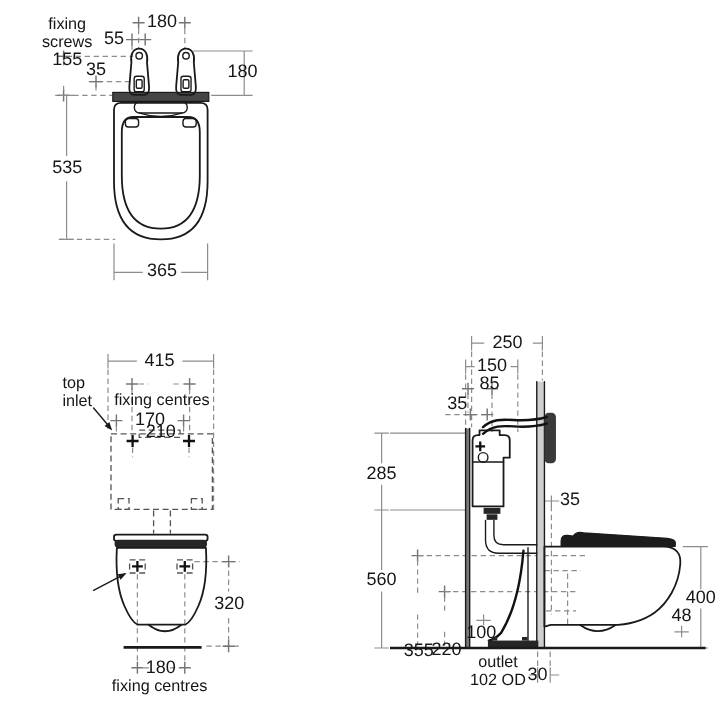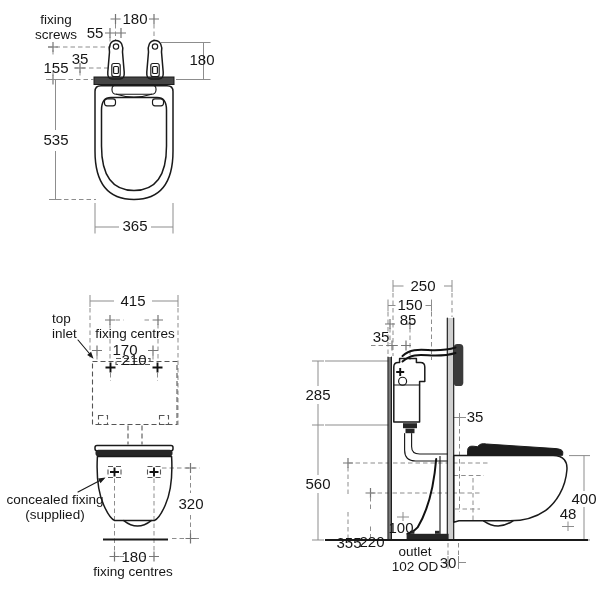--- a/index.html
+++ b/index.html
@@ -174,33 +174,31 @@
     <path class="o" d="M 483.5 520.8 Q 498 531 513 520.8"></path>
     <path class="o2" d="M325 540 H588"></path>
   </g>
 </svg>
 
 <span class="lbl word" style="left:56px;top:28px;">fixing
 screws</span>
 <span class="lbl num" style="left:135px;top:19px;">180</span>
 <span class="lbl num" style="left:95px;top:33px;">55</span>
 <span class="lbl num" style="left:80px;top:59px;">35</span>
-<span class="lbl num" style="left:56px;top:68px;text-align:center;">155</span>
+<span class="lbl num" style="left:56px;top:50px;text-align:center;">155</span>
 <span class="lbl num" style="left:202px;top:60px;">180</span>
 <span class="lbl num" style="left:56px;top:140px;">535</span>
 <span class="lbl num" style="left:135px;top:226px;">365</span>
 
 <span class="lbl num" style="left:133px;top:301px;">415</span>
 <span class="lbl word word-left" style="left:52px;top:327px;">top
 inlet</span>
 <span class="lbl num" style="left:134px;top:320px;margin-top:40px;">210</span>
 <span class="lbl word" style="left:135px;top:334px;">fixing centres</span>
 <span class="lbl num" style="left:125px;top:350px;">170</span>
-<span class="lbl word" style="left:55px;top:508px;">concealed fixing
-(supplied)</span>
 <span class="lbl num" style="left:191px;top:504px;">320</span>
 <span class="lbl num" style="left:134px;top:557px;">180</span>
 <span class="lbl word" style="left:133px;top:572px;">fixing centres</span>
 
 <span class="lbl num" style="left:423px;top:286px;">250</span>
 <span class="lbl num" style="left:410px;top:305px;">150</span>
 <span class="lbl num" style="left:400px;top:320px;padding-left:16px;">85</span>
 <span class="lbl num" style="left:381px;top:337px;">35</span>
 <span class="lbl num" style="left:318px;top:395px;">285</span>
 <span class="lbl num" style="left:475px;top:417px;">35</span>

